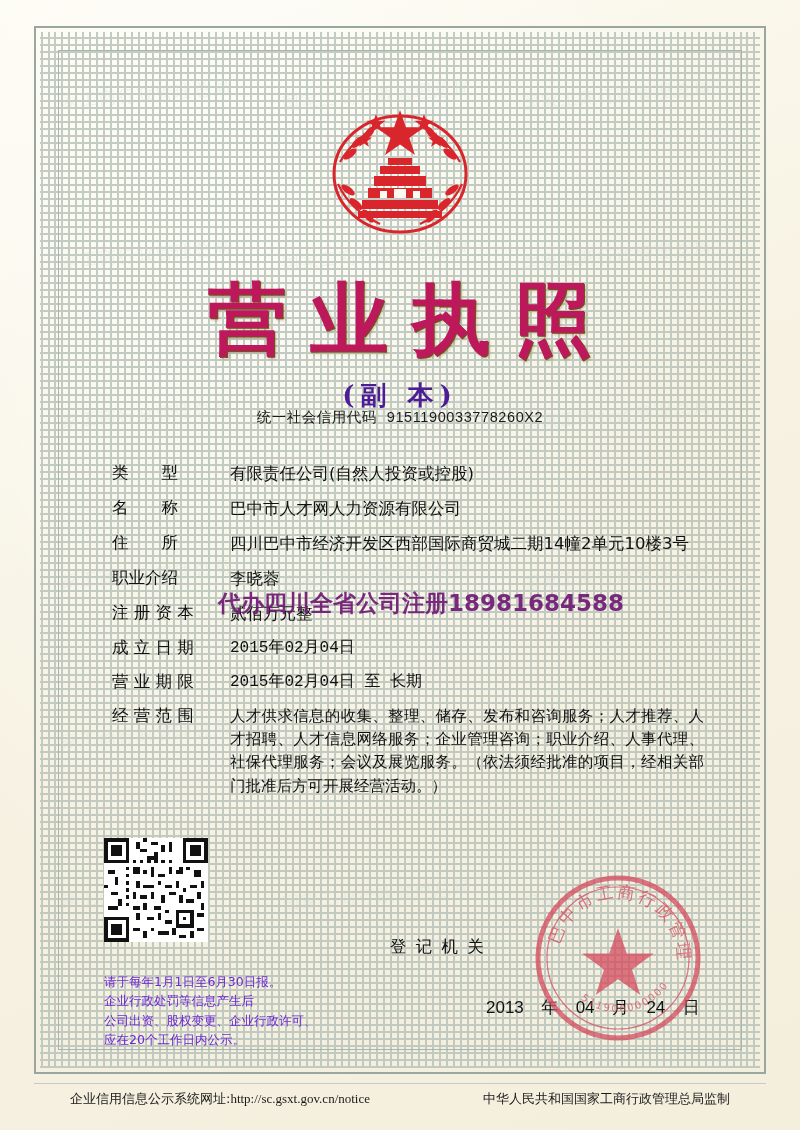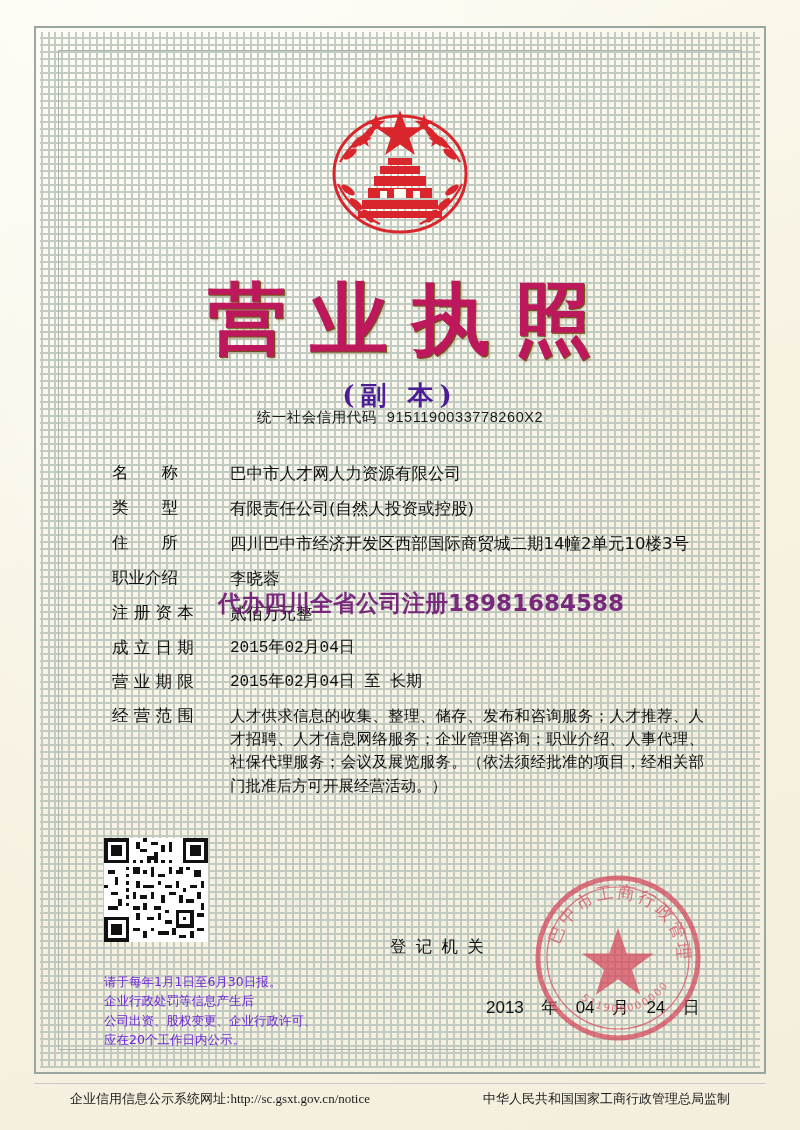--- a/index.html
+++ b/index.html
@@ -353,26 +353,26 @@
 
   <div class="title">营业执照</div>
   <div class="subtitle">(副 本)</div>
 
   <div class="credit-code">
     <span>统一社会信用代码</span><span class="code-val">9151190033778260X2</span>
   </div>
 
   <div class="fields">
     <div class="field-row">
+      <div class="field-label">类　　型</div>
+      <div class="field-value">有限责任公司(自然人投资或控股)</div>
+    </div>
+    <div class="field-row">
       <div class="field-label">名　　称</div>
       <div class="field-value">巴中市人才网人力资源有限公司</div>
-    </div>
-    <div class="field-row">
-      <div class="field-label">类　　型</div>
-      <div class="field-value">有限责任公司(自然人投资或控股)</div>
     </div>
     <div class="field-row">
       <div class="field-label">住　　所</div>
       <div class="field-value">四川巴中市经济开发区西部国际商贸城二期14幢2单元10楼3号</div>
     </div>
     <div class="field-row">
       <div class="field-label">职业介绍</div>
       <div class="field-value">李晓蓉</div>
     </div>
     <div class="field-row">

